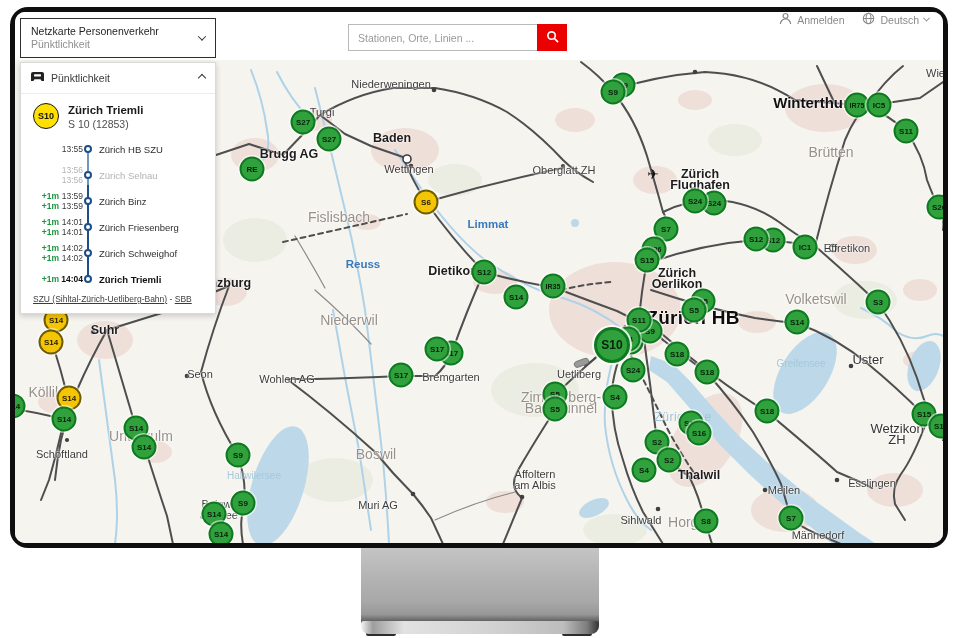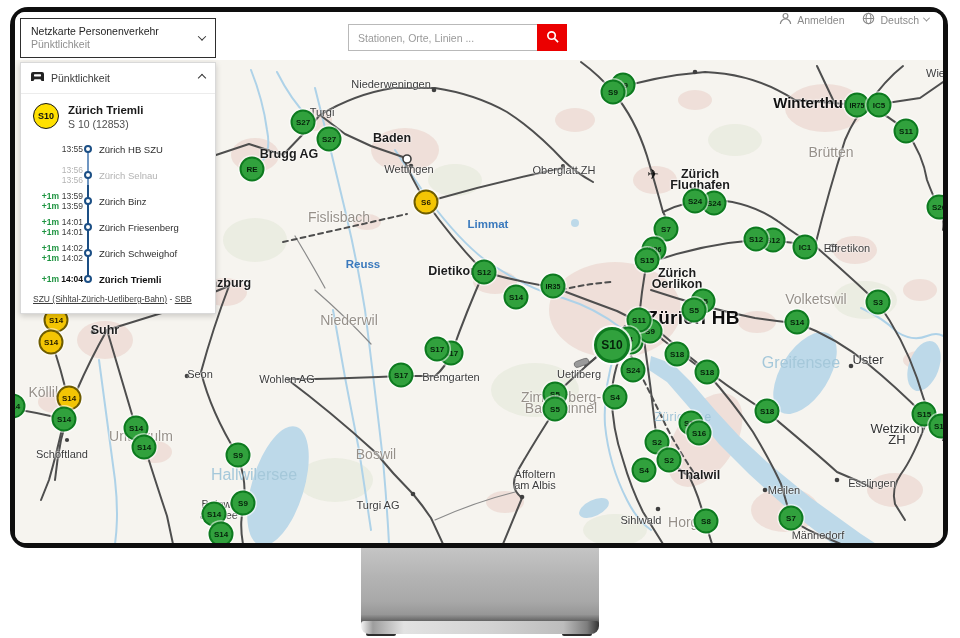--- a/index.html
+++ b/index.html
@@ -76,21 +76,21 @@
   .town.sm{font-size:14px;color:#969089;}
   .town.md{font-size:11px;color:#3c3c3c;}
   .town.md2{font-size:13px;color:#333;}
   .town.bold{font-size:12.5px;font-weight:bold;color:#1c1c1c;}
   .town.big2{font-size:15px;font-weight:bold;color:#111;}
   .town.big{font-size:19px;font-weight:800;color:#0d0d0d;letter-spacing:.3px;}
   .town.left{transform:translate(0,-50%);text-align:left;}
   .wlabel{position:absolute;transform:translate(-50%,-50%);z-index:11;text-shadow:none;white-space:nowrap;}
   .wlabel.river{font-size:11.5px;font-weight:bold;color:#3a79bd;}
   .wlabel.lake{font-size:12px;color:#9fc4d8;letter-spacing:.5px;}
-  .wlabel.lake-sm{font-size:16px;color:#a5c8da;}
+  .wlabel.lake-sm{font-size:10px;color:#a5c8da;}
   .map-icon{position:absolute;transform:translate(-50%,-50%);z-index:12;font-size:14px;color:#111;}
   .badge{position:absolute;transform:translate(-50%,-50%);width:25px;height:25px;border-radius:50%;z-index:20;cursor:pointer;
     display:flex;align-items:center;justify-content:center;font-weight:bold;font-size:8px;color:#06230b;
     background:var(--badge-green);border:2.5px solid var(--badge-green-border);
     box-shadow:0 0 0 1.5px rgba(255,255,255,.55);}
   .badge.long{font-size:7px;}
   .badge.yellow{background:var(--badge-yellow);border-color:var(--badge-yellow-border);color:#231c00;}
   .badge.big{width:36px;height:36px;font-size:12px;border-width:3px;z-index:22;box-shadow:0 0 0 2px rgba(255,255,255,.85);}
 </style>
 </head>
@@ -256,21 +256,21 @@
           <span class="town bold" style="left: 438px; top: 211px;">Dietikon</span>
           <span class="town sm" style="left: 334px; top: 260px;">Niederwil</span>
           <span class="town bold" style="left: 208px; top: 223px;">Lenzburg</span>
           <span class="town bold" style="left: 90px; top: 270px;">Suhr</span>
           <span class="town sm" style="left: 38px; top: 332px;">Kölliken</span>
           <span class="town md" style="left: 47px; top: 394px;">Schöftland</span>
           <span class="town sm" style="left: 126px; top: 376px;">Unterkulm</span>
           <span class="town md" style="left: 185px; top: 314px;">Seon</span>
           <span class="town md" style="left: 272px; top: 319px;">Wohlen AG</span>
           <span class="town sm" style="left: 361px; top: 394px;">Boswil</span>
-          <span class="town md" style="left: 363px; top: 445px;">Turgi AG</span>
+          <span class="town md" style="left: 363px; top: 445px;">Muri AG</span>
           <span class="town md" style="left: 204px; top: 450px;">Beinwil
 am See</span>
           <span class="town md" style="left: 488px; top: 420px; margin-left: 32px;">Affoltern
 am Albis</span>
           <span class="town md" style="left: 626px; top: 460px;">Sihlwald</span>
           <span class="town md" style="left: 564px; top: 314px;">Uetliberg</span>
           <span class="town sm" style="left: 546px; top: 343px;">Zimmerberg-
 Basistunnel</span>
           <span class="town bold" style="left: 684px; top: 415px;">Thalwil</span>
           <span class="town sm" style="left: 676px; top: 462px;">Horgen</span>

